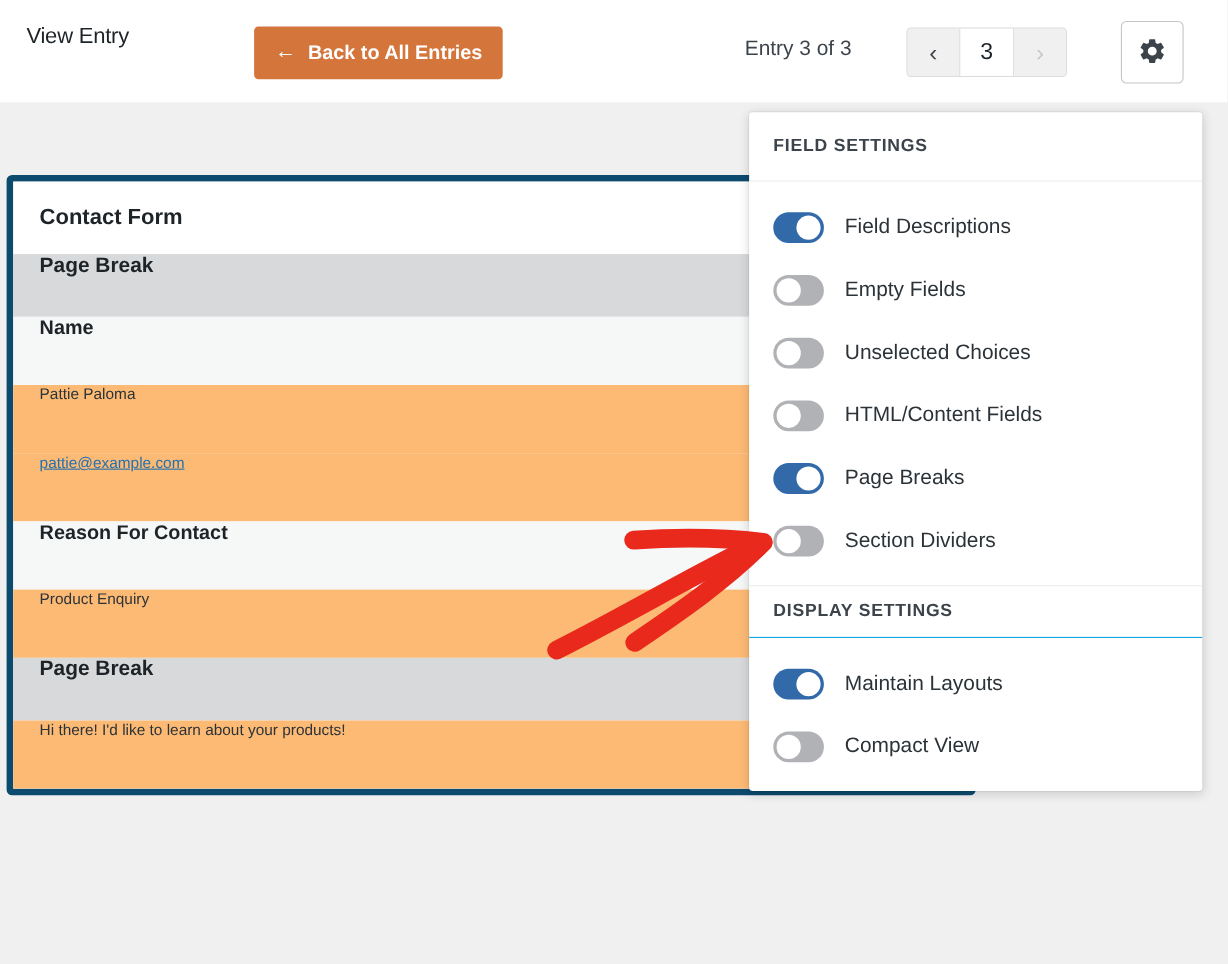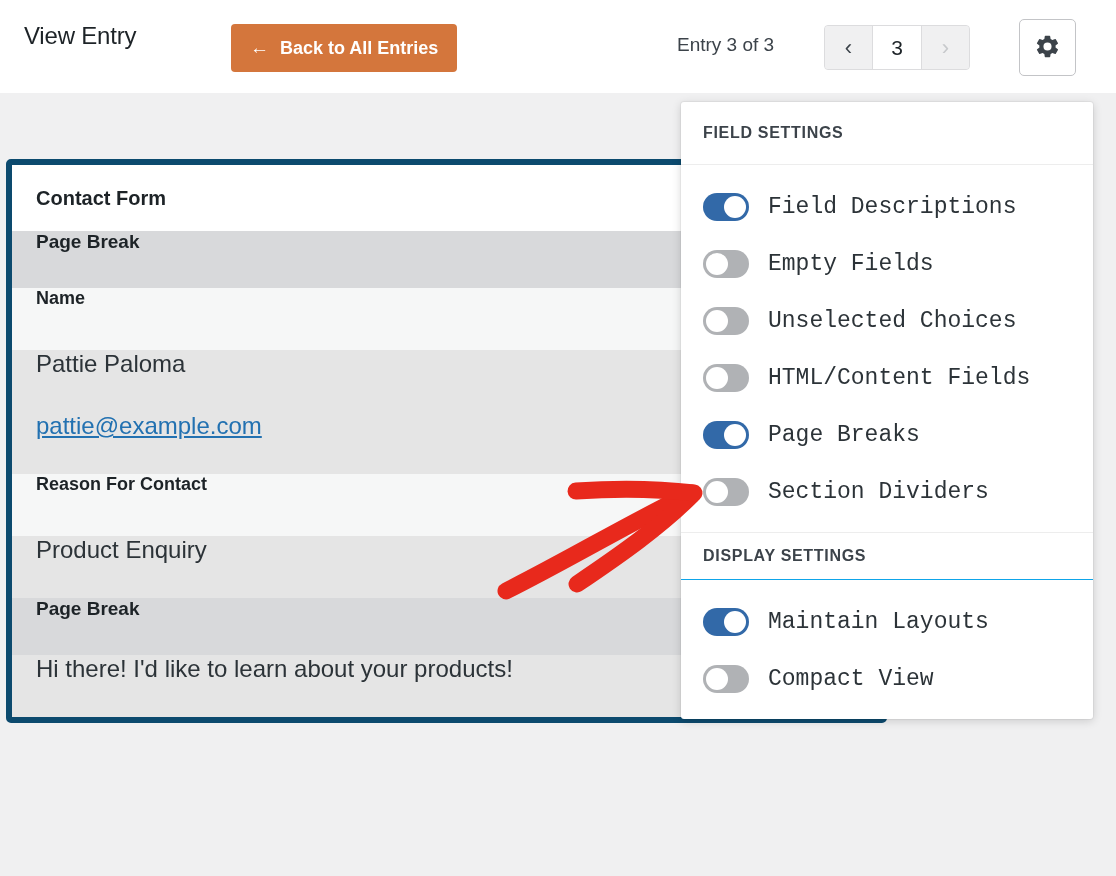--- a/index.html
+++ b/index.html
@@ -20,21 +20,21 @@
   #header-bar {
     position: absolute;
     left: 0; top: 0;
     width: 1116px; height: 93px;
     background: #ffffff;
     box-sizing: border-box;
   }
   #page-title {
     position: absolute;
     left: 24px; top: 22px;
-    font-size: 24px;
+    font-size: 20px;
     font-weight: 400;
     color: #1d2327;
     letter-spacing: -0.2px;
     white-space: nowrap;
   }
   #back-button {
     position: absolute;
     left: 231px; top: 24px;
     height: 48px;
     padding: 0 19px;
@@ -170,23 +170,23 @@
     height: 81px;
     padding-top: 2px;
   }
   .row.label .desc {
     font-size: 18px;
     font-weight: normal;
     color: #a7aaad;
     margin-top: 7px;
   }
   .row.value {
-    background: #e5e5e5;
+    background: #fdba74;
     height: 62px;
-    font-size: 24px;
+    font-size: 14px;
     font-weight: normal;
     color: #2c3338;
   }
   .row.value a {
     color: #2271b1;
     text-decoration: underline;
   }
 
   
   #settings-panel {
@@ -239,24 +239,23 @@
   .switch .knob {
     position: absolute;
     top: 3px; left: 3px;
     width: 22px; height: 22px;
     border-radius: 50%;
     background: #ffffff;
   }
   .switch.on .knob { left: 21px; }
   .toggle-label {
     margin-left: 19px;
-    font-size: 23px;
+    font-size: 19px;
     color: #2c3338;
     white-space: nowrap;
-    font-family: Liberation Mono, monospace;
   }
 
   
   #annotation-arrow {
     position: absolute;
     left: 480px; top: 455px;
     width: 290px; height: 160px;
     pointer-events: none;
   }
 </style>

